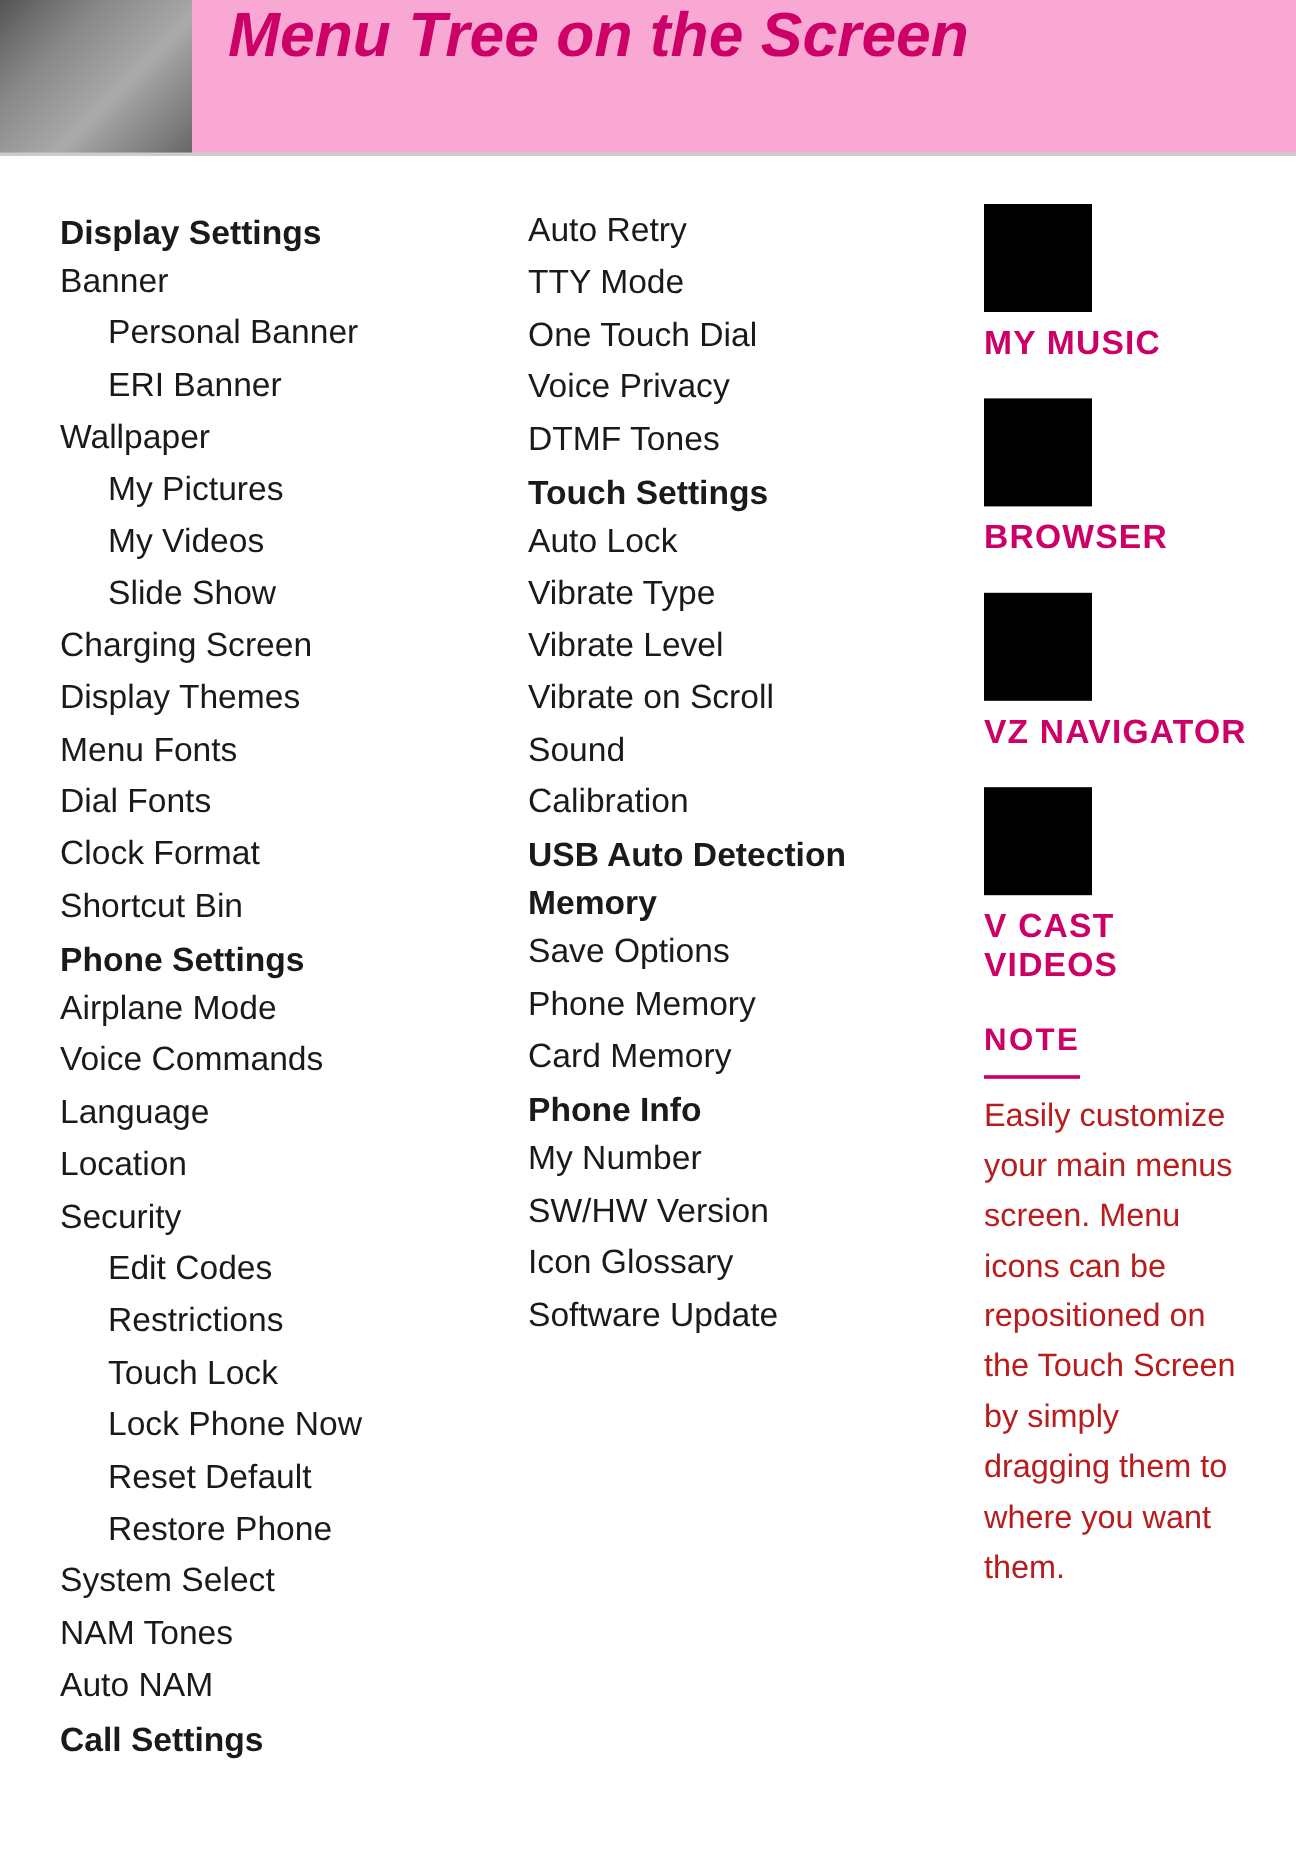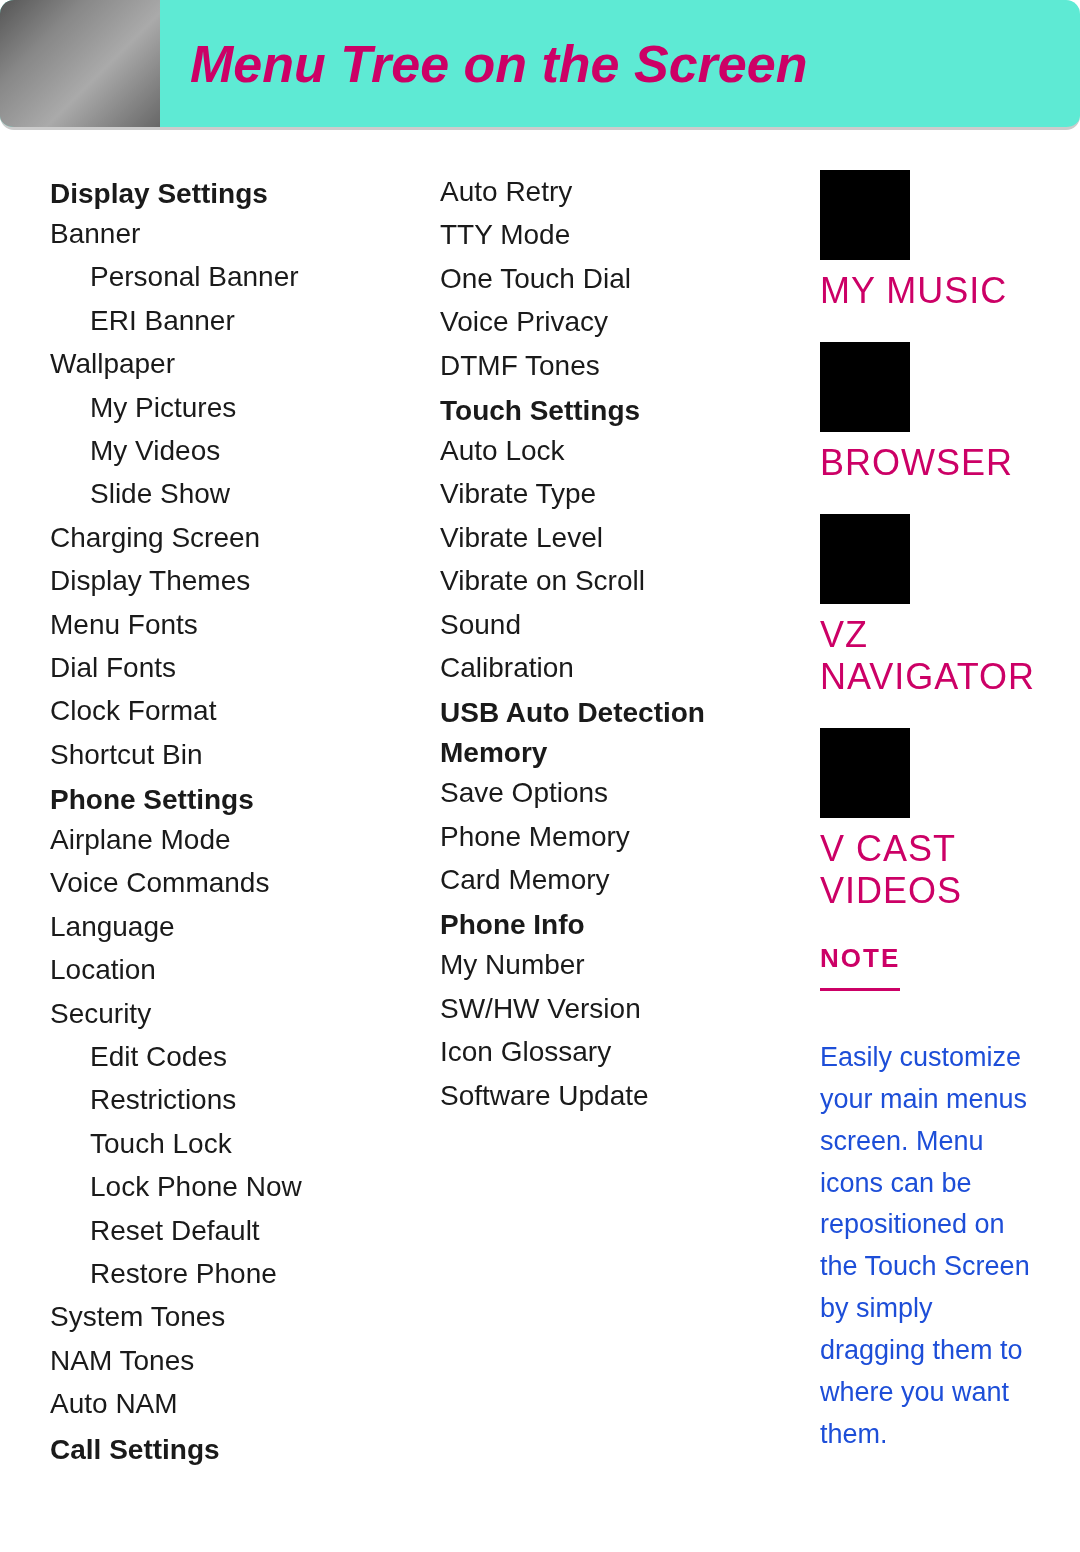--- a/index.html
+++ b/index.html
@@ -11,26 +11,25 @@
       font-family: Arial, Helvetica, sans-serif;
       font-size: 28px;
       color: #1a1a1a;
       position: relative;
     }
 
     
     .header {
       position: relative;
       height: 130px;
-      background: #5eead4;
+      background: #f9a8d4;
       border-bottom: 3px solid #cccccc;
       display: flex;
-      align-items: center;
+      align-items: flex-start;
       overflow: hidden;
-      border-radius: 14px;
     }
 
     .header-image {
       width: 160px;
       height: 130px;
       background: linear-gradient(135deg, #555 0%, #888 30%, #aaa 60%, #666 100%);
       flex-shrink: 0;
     }
 
     .header-title {
@@ -97,22 +96,22 @@
     }
 
     .right-item-box {
       width: 90px;
       height: 90px;
       background: #000000;
       margin-bottom: 10px;
     }
 
     .right-item-label {
-      font-size: 36px;
-      font-weight: normal;
+      font-size: 28px;
+      font-weight: bold;
       color: #cc0066;
       text-transform: uppercase;
       font-variant: small-caps;
       letter-spacing: 1px;
     }
 
     
     .note-section {
       margin-top: 30px;
     }
@@ -125,22 +124,21 @@
       letter-spacing: 2px;
       margin-bottom: 10px;
       border-bottom: 3px solid #cc0066;
       display: inline-block;
       padding-bottom: 14px;
     }
 
     .note-text {
       font-size: 27px;
       line-height: 1.55;
-      color: #1d4ed8;
-      margin-top: 36px;
+      color: #b91c1c;
     }
 
     .bold-section {
       font-weight: bold;
     }
   </style>
 </head>
 <body>
 
 <div class="header">
@@ -175,21 +173,21 @@
       <div class="menu-item menu-item-l1">Voice Commands</div>
       <div class="menu-item menu-item-l1">Language</div>
       <div class="menu-item menu-item-l1">Location</div>
       <div class="menu-item menu-item-l1">Security</div>
       <div class="menu-item menu-item-l2">Edit Codes</div>
       <div class="menu-item menu-item-l2">Restrictions</div>
       <div class="menu-item menu-item-l2">Touch Lock</div>
       <div class="menu-item menu-item-l2">Lock Phone Now</div>
       <div class="menu-item menu-item-l2">Reset Default</div>
       <div class="menu-item menu-item-l2">Restore Phone</div>
-      <div class="menu-item menu-item-l1">System Tones</div>
+      <div class="menu-item menu-item-l1">System Select</div>
       <div class="menu-item menu-item-l1">NAM Tones</div>
       <div class="menu-item menu-item-l1">Auto NAM</div>
     </div>
 
     <div>
       <div class="section-header bold-section">Call Settings</div>
 
     </div>
 
   </div>

